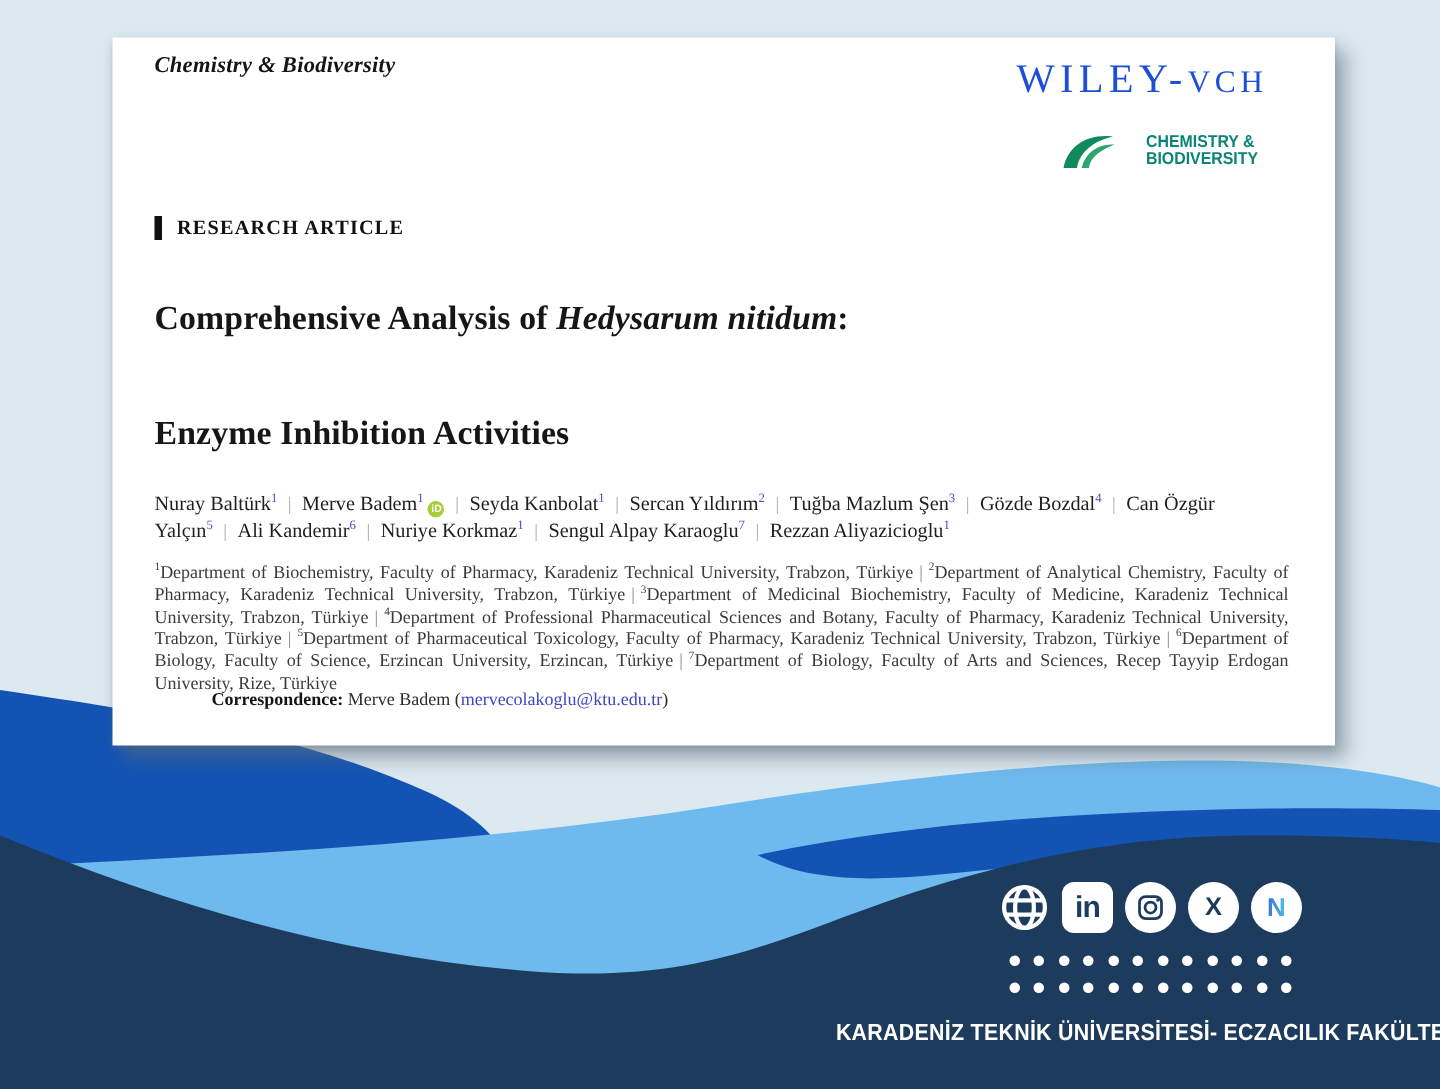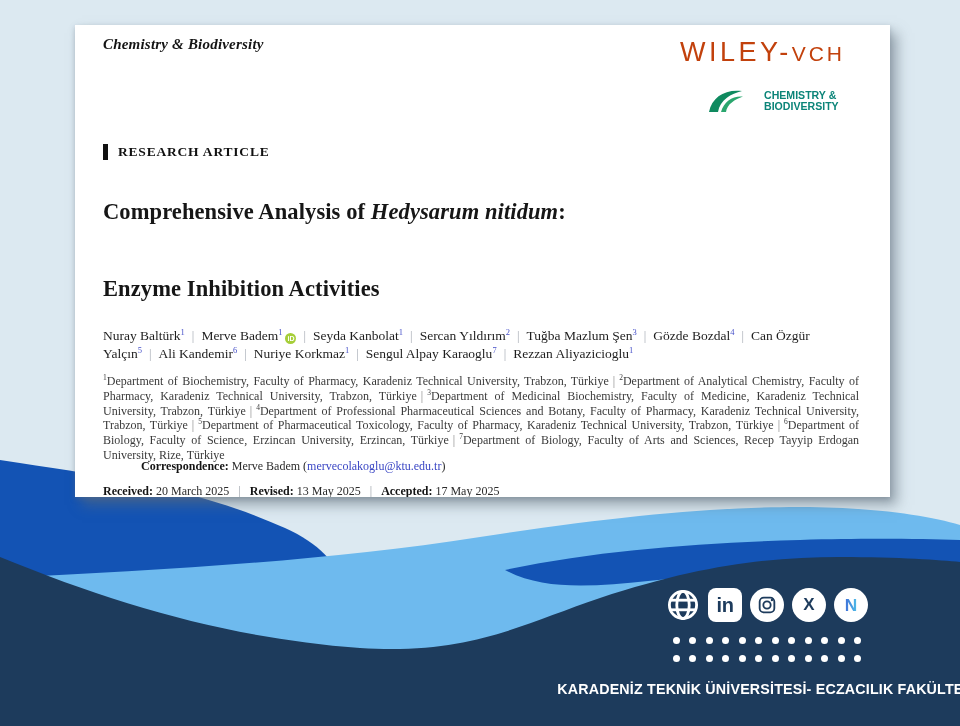--- a/index.html
+++ b/index.html
@@ -13,22 +13,22 @@
   .paper{
     position:absolute;left:75px;top:25px;width:815px;height:472px;z-index:2;
     background:#ffffff;overflow:hidden;
     box-shadow:7px 8px 12px rgba(95,110,122,.55), 0 2px 5px rgba(95,110,122,.35);
   }
   .journal-name{
     position:absolute;left:28px;top:11px;
     font-size:15px;font-weight:bold;font-style:italic;color:#141414;letter-spacing:.2px;
   }
   .wiley-logo{
-    position:absolute;right:45px;top:12px;color:#c2410c;
-    font-family:Liberation Sans, sans-serif;font-size:27px;letter-spacing:3.5px;white-space:nowrap;
+    position:absolute;right:45px;top:12px;color:#1d4ed8;
+    font-family:Liberation Serif, serif;font-size:27px;letter-spacing:3.5px;white-space:nowrap;
   }
   .wiley-logo .vch{font-size:21px;letter-spacing:3px;}
   .cb-logo{position:absolute;right:45px;top:62px;display:flex;align-items:center;gap:20px;}
   .cb-logo-text{
     font-family:"Liberation Sans",sans-serif;font-weight:bold;font-size:11.5px;line-height:11.5px;
     color:#0b8478;transform:scaleX(.92);transform-origin:left center;letter-spacing:0;white-space:nowrap;
   }
   .kicker{position:absolute;left:28px;top:119px;display:flex;align-items:center;}
   .kicker-bar{width:5px;height:16px;background:#111;margin-right:10px;}
   .kicker-text{font-size:13.5px;font-weight:bold;color:#111;letter-spacing:.8px;}
@@ -123,21 +123,20 @@
   <div class="title" id="title"><span>Comprehensive Analysis of </span><span class="it">Hedysarum nitidum</span><span>:</span><br><br><br><span>Enzyme Inhibition Activities</span></div>
 
   <div class="authors" id="authors"><span><span>Nuray Baltürk</span><sup class="au">1</sup></span><span class="sep">|</span><span><span>Merve Badem</span><sup class="au">1</sup><span class="orcid">iD</span></span><span class="sep">|</span><span><span>Seyda Kanbolat</span><sup class="au">1</sup></span><span class="sep">|</span><span><span>Sercan Yıldırım</span><sup class="au">2</sup></span><span class="sep">|</span><span><span>Tuğba Mazlum Şen</span><sup class="au">3</sup></span><span class="sep">|</span><span><span>Gözde Bozdal</span><sup class="au">4</sup></span><span class="sep">|</span><span><span>Can Özgür Yalçın</span><sup class="au">5</sup></span><span class="sep">|</span><span><span>Ali Kandemir</span><sup class="au">6</sup></span><span class="sep">|</span><span><span>Nuriye Korkmaz</span><sup class="au">1</sup></span><span class="sep">|</span><span><span>Sengul Alpay Karaoglu</span><sup class="au">7</sup></span><span class="sep">|</span><span><span>Rezzan Aliyazicioglu</span><sup class="au">1</sup></span></div>
 
   <div class="affils" id="affils"><sup class="af">1</sup><span>Department of Biochemistry, Faculty of Pharmacy, Karadeniz Technical University, Trabzon, Türkiye</span><span class="sep">|</span><sup class="af">2</sup><span>Department of Analytical Chemistry, Faculty of Pharmacy, Karadeniz Technical University, Trabzon, Türkiye</span><span class="sep">|</span><sup class="af">3</sup><span>Department of Medicinal Biochemistry, Faculty of Medicine, Karadeniz Technical University, Trabzon, Türkiye</span><span class="sep">|</span><sup class="af">4</sup><span>Department of Professional Pharmaceutical Sciences and Botany, Faculty of Pharmacy, Karadeniz Technical University, Trabzon, Türkiye</span><span class="sep">|</span><sup class="af">5</sup><span>Department of Pharmaceutical Toxicology, Faculty of Pharmacy, Karadeniz Technical University, Trabzon, Türkiye</span><span class="sep">|</span><sup class="af">6</sup><span>Department of Biology, Faculty of Science, Erzincan University, Erzincan, Türkiye</span><span class="sep">|</span><sup class="af">7</sup><span>Department of Biology, Faculty of Arts and Sciences, Recep Tayyip Erdogan University, Rize, Türkiye</span></div>
 
   <div class="corr">
     <b>Correspondence:</b><span> Merve Badem (</span><a href="#">mervecolakoglu@ktu.edu.tr</a><span>)</span>
   </div>
 
-  <div class="history" id="history"><b>Received:</b><span> 20 March 2025</span><span class="sep">|</span><b>Revised:</b><span> 13 May 2025</span><span class="sep">|</span><b>Accepted:</b><span> 17 May 2025</span></div>
 </div>
 
 <div class="footer">
   <div class="social-row">
     <div class="sicon globe">
       <svg width="34" height="34" viewBox="0 0 24 24" fill="none" stroke="#ffffff" stroke-width="2">
         <circle cx="12" cy="12" r="9.6"></circle>
         <ellipse cx="12" cy="12" rx="4.4" ry="9.6"></ellipse>
         <line x1="2.8" y1="8.6" x2="21.2" y2="8.6"></line>
         <line x1="2.8" y1="15.4" x2="21.2" y2="15.4"></line>

